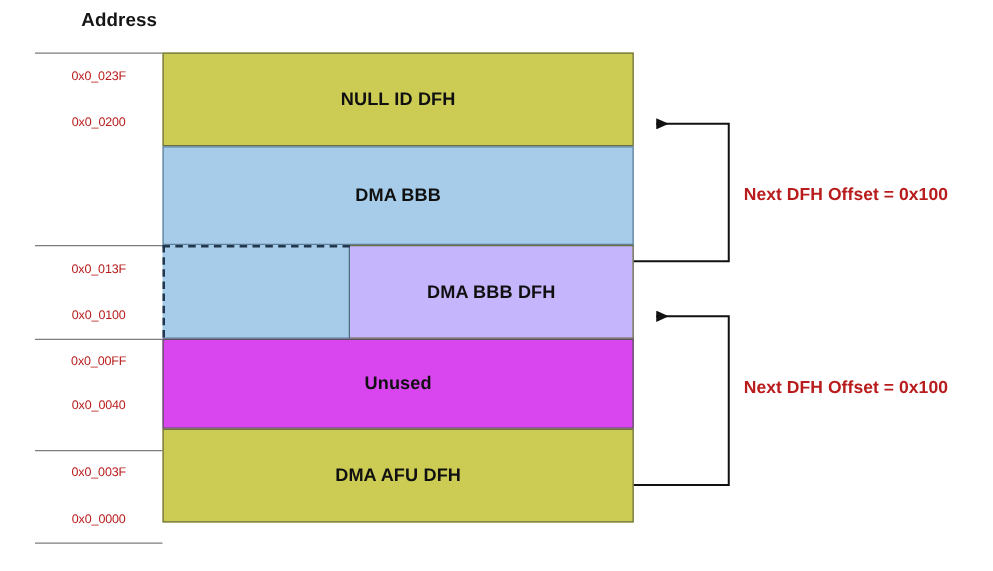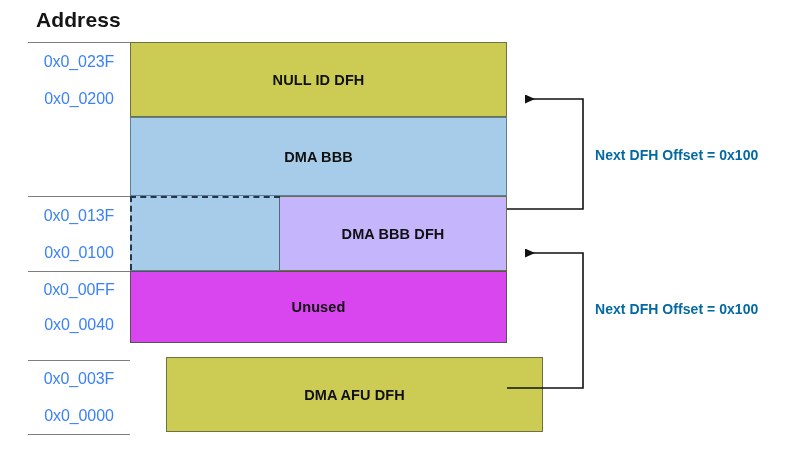--- a/index.html
+++ b/index.html
@@ -18,23 +18,23 @@
   #diagram-root {
     position: absolute;
     left: 0; top: 0;
     width: 794px;
     height: 457px;
   }
 
   
   .address-header {
     position: absolute;
-    left: 36px;
+    left: 65px;
     top: 8px;
-    font-size: 21px;
+    font-size: 15px;
     font-weight: 600;
     letter-spacing: 0.1px;
     color: #151515;
     white-space: nowrap;
   }
 
   
   .addr-col {
     position: absolute;
     left: 28px;
@@ -48,23 +48,23 @@
     width: 102px;
     box-sizing: border-box;
     border-top: 1.6px solid #7d7d7d;
     display: flex;
     flex-direction: column;
     justify-content: space-around;
     align-items: center;
   }
   .addr-row.last { border-bottom: 1.6px solid #7d7d7d; }
   .addr-text {
-    font-size: 16px;
+    font-size: 10px;
     font-weight: 500;
-    color: #3b82f6;
+    color: #b91c1c;
     letter-spacing: -0.1px;
     white-space: nowrap;
     line-height: 1;
   }
 
   
   .blocks {
     position: absolute;
     left: 130px;
     top: 42px;
@@ -148,21 +148,21 @@
     width: 794px;
     height: 457px;
     pointer-events: none;
   }
 
   
   .annotation {
     position: absolute;
     font-size: 14px;
     font-weight: 600;
-    color: #0369a1;
+    color: #b91c1c;
     letter-spacing: 0.05px;
     white-space: nowrap;
   }
 </style>
 </head>
 <body>
 
 <div id="diagram-root">
 
   <div class="address-header">Address</div>
@@ -209,21 +209,21 @@
       </div>
       <div class="split-olive">
         <span class="block-label">DMA BBB DFH</span>
       </div>
     </div>
 
     <div class="block gray" style="top:229px; height:72px;">
       <span class="block-label">Unused</span>
     </div>
 
-    <div class="block olive" style="top:315px; height:75px;margin-left:36px;">
+    <div class="block olive" style="top:301px; height:75px;">
       <span class="block-label">DMA AFU DFH</span>
     </div>
 
   </div>
 
   <svg class="connectors" viewBox="0 0 794 457" width="794" height="457">
     <defs>
       <marker id="arrowLeft" markerWidth="11" markerHeight="9" refX="10" refY="4.5" orient="auto" markerUnits="userSpaceOnUse">
         <path d="M10,0 L10,9 L0,4.5 Z" fill="#111111"></path>
       </marker>

